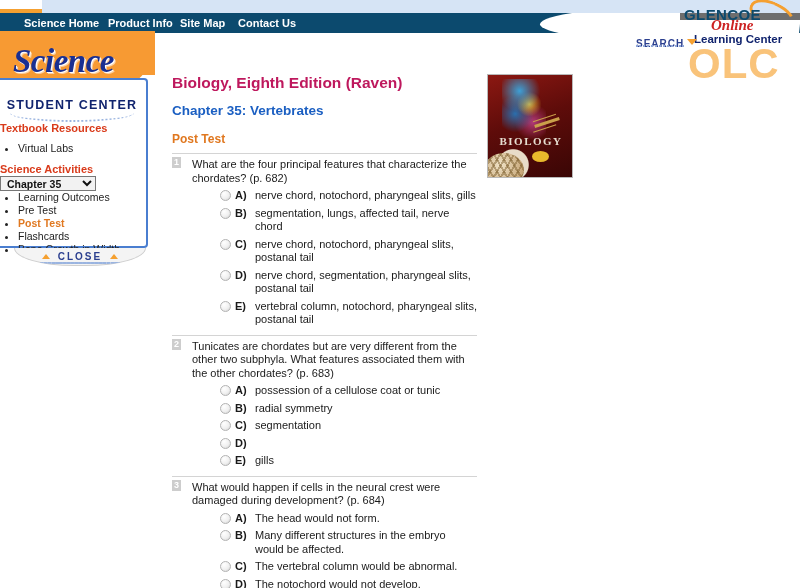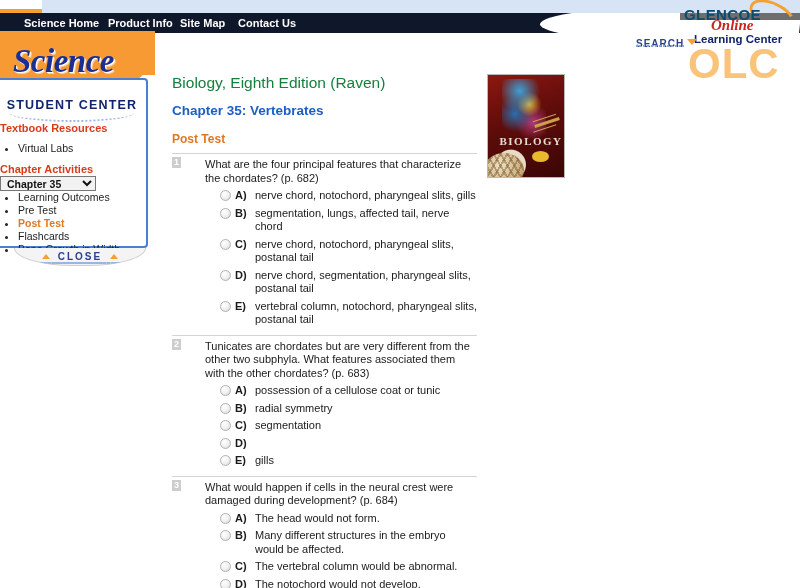--- a/index.html
+++ b/index.html
@@ -36,21 +36,21 @@
   .breadcrumb a {
     color: #1a1acc; text-decoration: underline;
     font-size: 10px;
   }
   .breadcrumb .sep { color: #444; padding: 0 3px; font-size: 10px; }
 
   
   .navbar {
     position: absolute; left: 0; top: 13px;
     width: 800px; height: 20px;
-    background: #0f172a;
+    background: #0c4a6e;
     overflow: hidden;
   }
   .navbar .item {
     position: absolute; top: 4px;
     color: #ffffff; font-size: 11px; font-weight: bold;
     white-space: nowrap;
     cursor: pointer;
   }
   .navbar .i0 { left: 24px; }
   .navbar .i1 { left: 108px; }
@@ -235,21 +235,21 @@
     border-bottom: 2px dotted #9ab4e0;
     border-radius: 0 0 40px 40px / 0 0 4px 4px;
   }
 
   
   .main {
     position: absolute; left: 172px; top: 74px;
     width: 305px;
   }
   .title-main {
-    font-size: 15.5px; font-weight: normal; color: #15803d;
+    font-size: 15.5px; font-weight: bold; color: #be185d;
     margin: 0 0 11px 0;
   }
   .title-chapter {
     font-size: 13.5px; font-weight: bold; color: #1b5fc2;
     margin: 0 0 14px 0;
   }
   .title-test {
     font-size: 12px; font-weight: bold; color: #e07820;
     margin: 0 0 7px 0;
   }
@@ -263,21 +263,21 @@
     position: absolute; left: 0; top: 3px;
     width: 9px;
     background: #cdcdcd;
     color: #ffffff;
     font-size: 9px;
     font-weight: bold;
     text-align: center;
     line-height: 11px;
   }
   .qtext {
-    margin-left: 33px;
+    margin-left: 20px;
     font-size: 11px;
     color: #1a1a1a;
     line-height: 13.5px;
     padding-top: 1px;
   }
   .choices { margin: 2px 0 0 0; padding: 0; list-style: none; }
   .choice {
     display: flex;
     align-items: flex-start;
     margin: 0 0 2px 0;
@@ -301,21 +301,21 @@
   }
   .ctext {
     flex: 1 1 auto;
     font-size: 11px; color: #1a1a1a;
     line-height: 13.5px;
   }
 
   
   .book {
     position: absolute; left: 487px; top: 74px;
-    width: 78px; height: 104px;
+    width: 86px; height: 104px;
     border: 1px solid #b9b9b9;
     background:
       radial-gradient(circle at 30% 88%, #e8dcc8 0%, #e8dcc8 14%, rgba(232,220,200,0) 15%),
       linear-gradient(160deg, #8c1812 0%, #5e0c0a 45%, #3a0605 100%);
     overflow: hidden;
   }
   .book .blob {
     position: absolute; left: 14px; top: 4px;
     width: 44px; height: 60px;
     background:
@@ -391,21 +391,21 @@
 
 <div class="sc-panel">
   <div class="sc-title">STUDENT CENTER</div>
   <div class="sc-arc"></div>
 
   <div class="sc-head h1">Textbook Resources</div>
   <ul class="sc-list l1">
     <li><span>Virtual Labs</span></li>
   </ul>
 
-  <div class="sc-head h2">Chapter Activities</div>
+  <div class="sc-head h2">Science Activities</div>
   <select class="sc-select">
     <option>Chapter 35</option>
   </select>
 
   <ul class="sc-list l2">
     <li><span>Learning Outcomes</span></li>
     <li><span>Pre Test</span></li>
     <li class="active"><span>Post Test</span></li>
     <li><span>Flashcards</span></li>
     <li><span>Bone Growth in Width</span></li>

